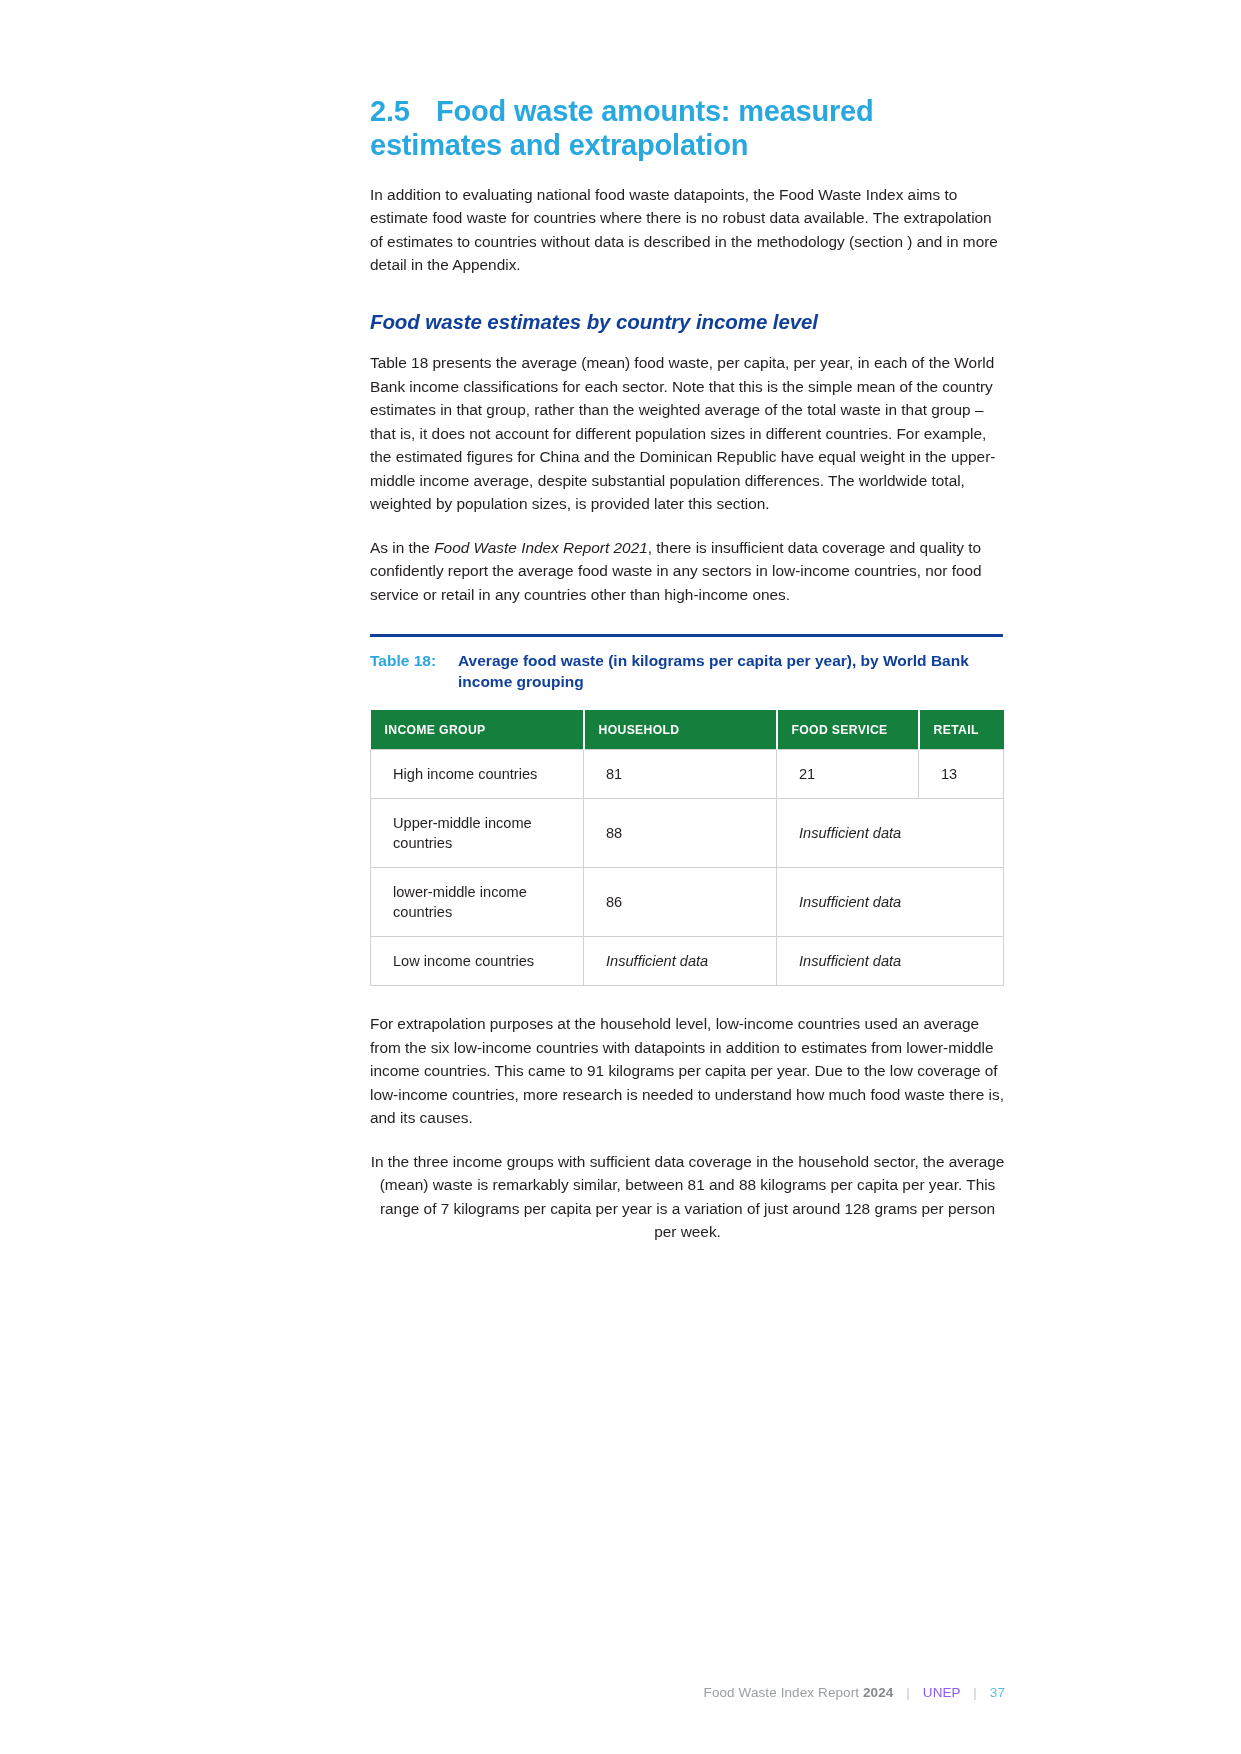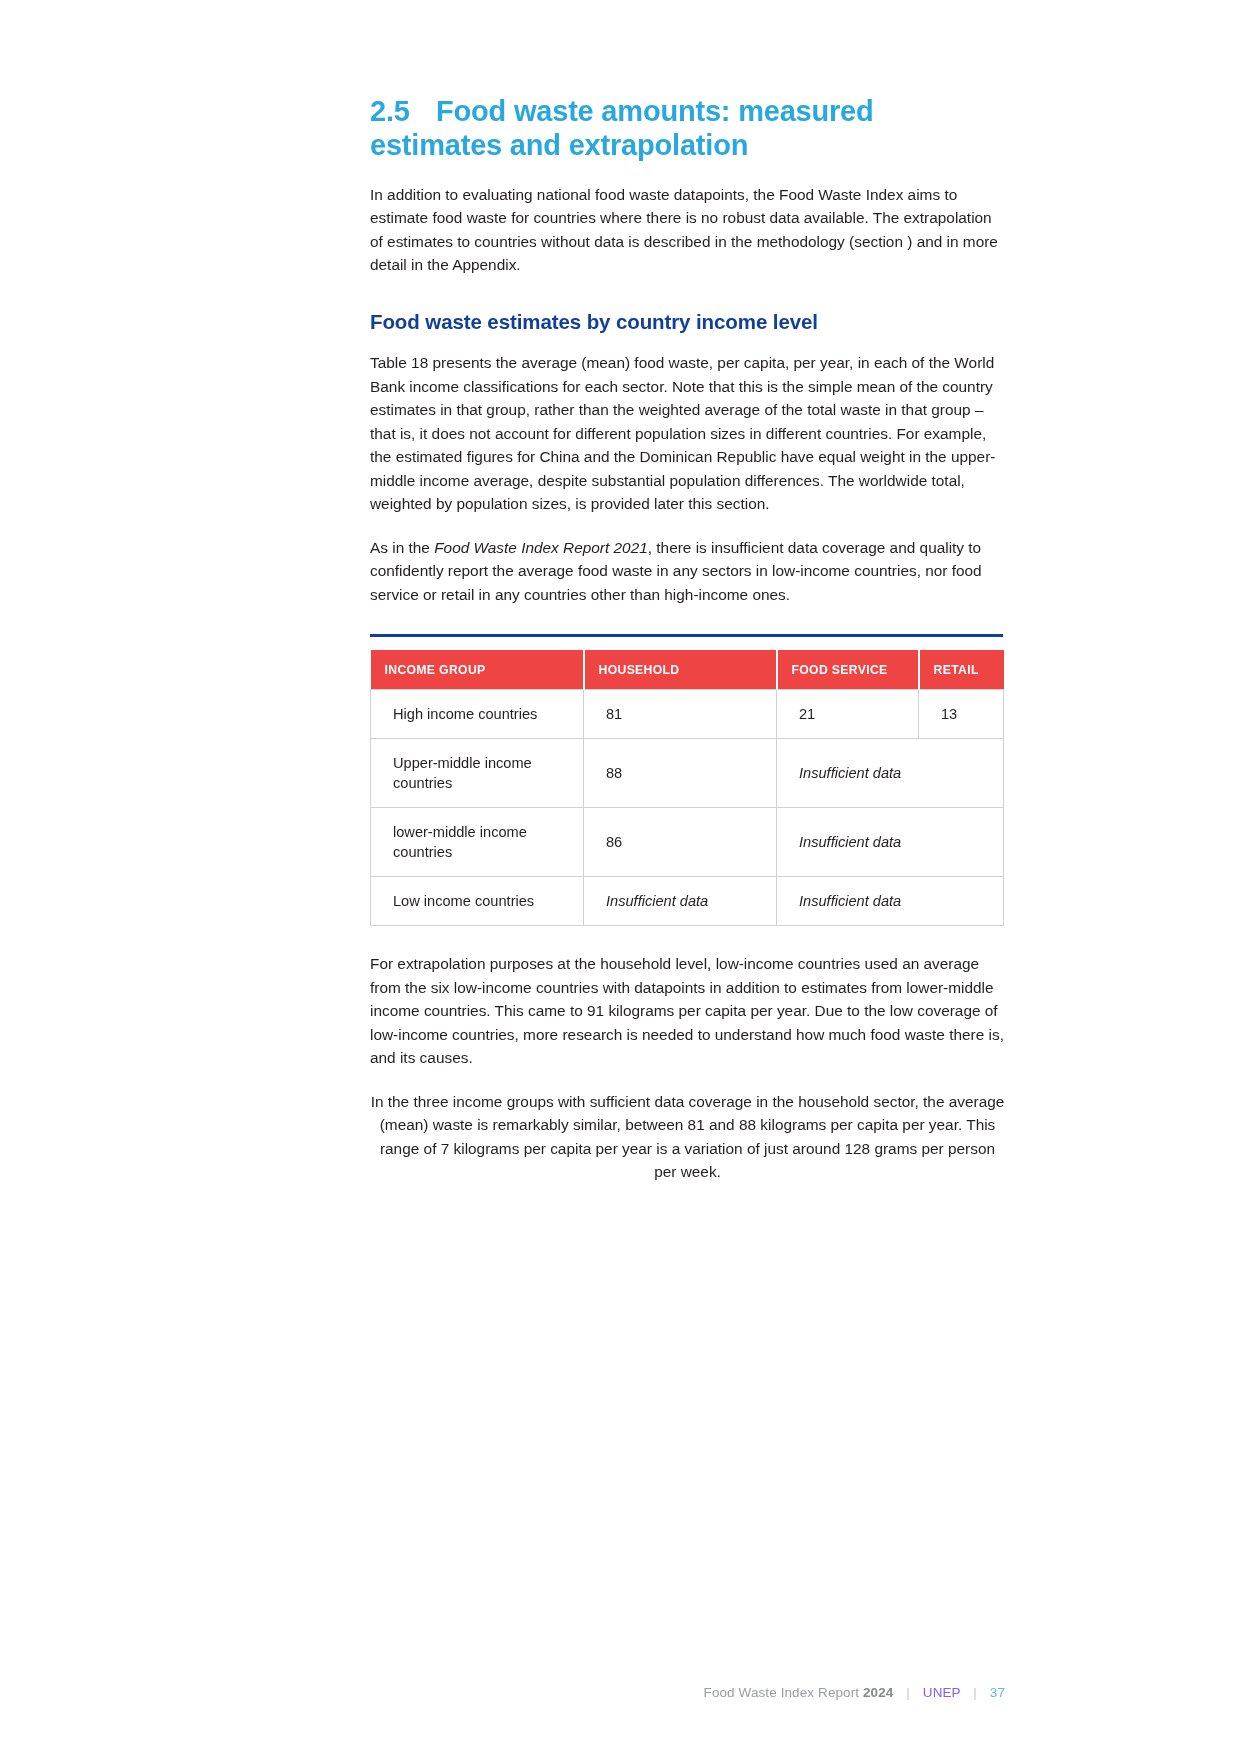--- a/index.html
+++ b/index.html
@@ -39,20 +39,21 @@
     display: inline-block;
     min-width: 66px;
   }
   .sub-heading {
     color: #10409A;
     font-size: 20.5px;
     font-weight: bold;
     line-height: 1.2;
     margin: 33px 0 17px 0;
     letter-spacing: -0.1px;
+    font-style: italic;
   }
 
   
   p.body {
     color: #231f20;
     font-size: 15.4px;
     line-height: 23.5px;
     margin: 0 0 20px 0;
     text-align: left;
   }
@@ -93,21 +94,21 @@
     border-collapse: collapse;
     width: 633px;
     table-layout: fixed;
   }
   table.data col.c0 { width: 213px; }
   table.data col.c1 { width: 193px; }
   table.data col.c2 { width: 142px; }
   table.data col.c3 { width: 85px; }
 
   table.data thead th {
-    background: #ef4444;
+    background: #15803d;
     color: #ffffff;
     font-size: 12.2px;
     font-weight: bold;
     letter-spacing: 0.35px;
     text-align: left;
     padding: 13px 14px 12px 14px;
     border-right: 2px solid #ffffff;
     vertical-align: middle;
   }
   table.data thead th:last-child { border-right: none; }
@@ -150,20 +151,24 @@
 
     <h2 class="sub-heading">Food waste estimates by country income level</h2>
 
     <p class="body">Table 18 presents the average (mean) food waste, per capita, per year, in each of the World Bank income classifications for each sector. Note that this is the simple mean of the country estimates in that group, rather than the weighted average of the total waste in that group – that is, it does not account for different population sizes in different countries. For example, the estimated figures for China and the Dominican Republic have equal weight in the upper-middle income average, despite substantial population differences. The worldwide total, weighted by population sizes, is provided later this section.</p>
 
     <p class="body"><span>As in the </span><span class="italic">Food Waste Index Report 2021</span><span>, there is insufficient data coverage and quality to confidently report the average food waste in any sectors in low-income countries, nor food service or retail in any countries other than high-income ones.</span></p>
 
     <div class="table-block">
       <div class="caption-rule"></div>
 
+      <div class="caption">
+        <div class="caption-label">Table 18:</div>
+        <div class="caption-text">Average food waste (in kilograms per capita per year), by World Bank income grouping</div>
+      </div>
 
       <table class="data">
         <colgroup>
           <col class="c0">
             <col class="c1">
             <col class="c2">
             <col class="c3">
         </colgroup>
         <thead>
           <tr>

